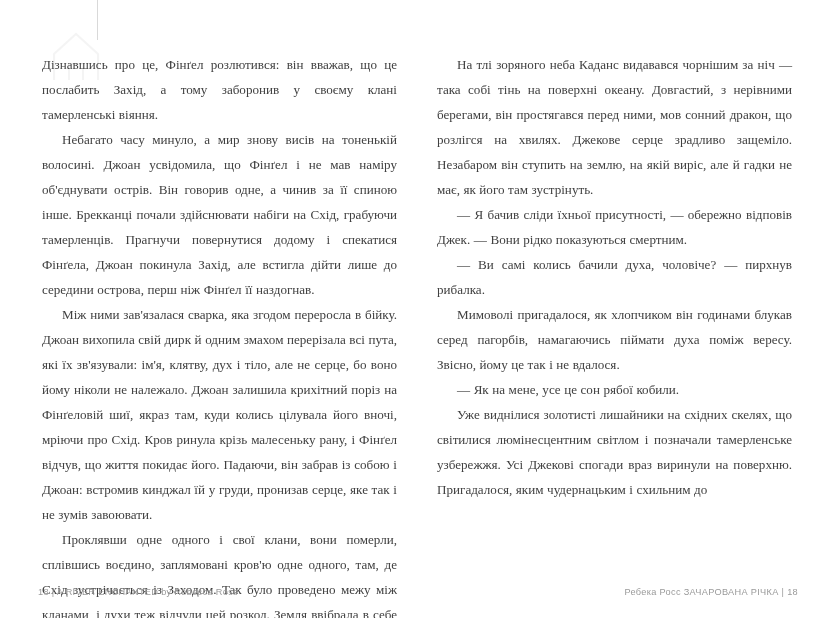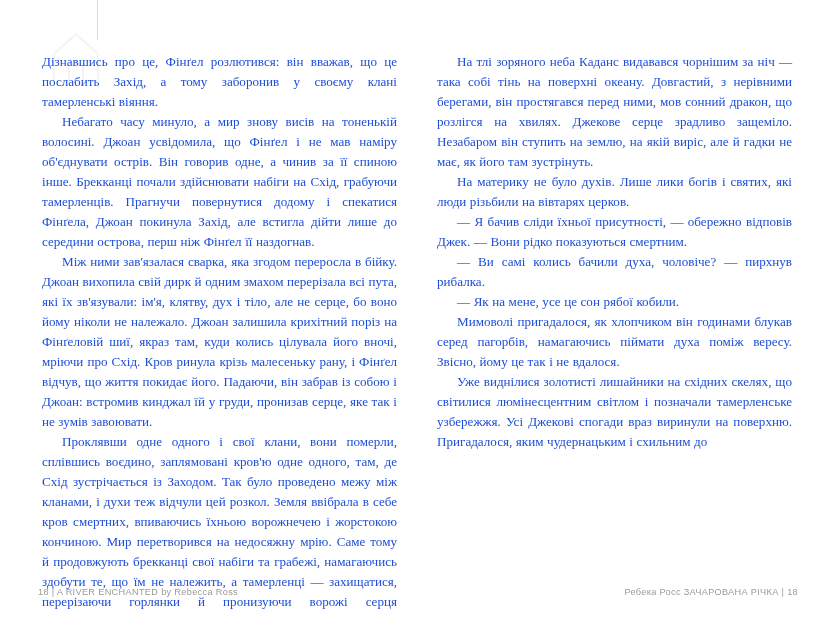--- a/index.html
+++ b/index.html
@@ -51,22 +51,22 @@
   .col {
     width: 355px;
     flex: 0 0 355px;
   }
 
   .col p {
     margin: 0;
     text-align: justify;
     text-align-last: left;
     font-size: 13.1px;
-    line-height: 20px;
-    color: #1d4ed8;
+    line-height: 25px;
+    color: #404040;
     text-indent: 20px;
     hyphens: manual;
     word-spacing: 0.02em;
   }
   .col p.first {
     text-indent: 0;
   }
 
   .footer {
     position: absolute;
@@ -108,25 +108,24 @@
     <div class="col">
       <p class="first">Дізнавшись про це, Фінґел розлютився: він вважав, що це послабить Захід, а тому заборонив у своєму клані тамерленські віяння.</p>
       <p>Небагато часу минуло, а мир знову висів на тоненькій волосині. Джоан усвідомила, що Фінґел і не мав наміру об'єднувати острів. Він говорив одне, а чинив за її спиною інше. Брекканці почали здійснювати набіги на Схід, грабуючи тамерленців. Прагнучи повернутися додому і спекатися Фінґела, Джоан покинула Захід, але встигла дійти лише до середини острова, перш ніж Фінґел її наздогнав.</p>
       <p>Між ними зав'язалася сварка, яка згодом переросла в бійку. Джоан вихопила свій дирк й одним змахом перерізала всі пута, які їх зв'язували: ім'я, клятву, дух і тіло, але не серце, бо воно йому ніколи не належало. Джоан залишила крихітний поріз на Фінґеловій шиї, якраз там, куди колись цілувала його вночі, мріючи про Схід. Кров ринула крізь малесеньку рану, і Фінґел відчув, що життя покидає його. Падаючи, він забрав із собою і Джоан: встромив кинджал їй у груди, пронизав серце, яке так і не зумів завоювати.</p>
       <p>Проклявши одне одного і свої клани, вони померли, сплівшись воєдино, заплямовані кров'ю одне одного, там, де Схід зустрічається із Заходом. Так було проведено межу між кланами, і духи теж відчули цей розкол. Земля ввібрала в себе кров смертних, впиваючись їхньою ворожнечею і жорстокою кончиною. Мир перетворився на недосяжну мрію. Саме тому й продовжують брекканці свої набіги та грабежі, намагаючись здобути те, що їм не належить, а тамерленці — захищатися, перерізаючи горлянки й пронизуючи ворожі серця кинджалами.</p>
       <p>Заслухавшись, рибалка аж нахилився вперед і припинив гребти. Лише коли Джек замовк, чоловік здригнувся, немов</p>
     </div>
 
     <div class="col">
       <p>На тлі зоряного неба Каданс видавався чорнішим за ніч — така собі тінь на поверхні океану. Довгастий, з нерівними берегами, він простягався перед ними, мов сонний дракон, що розлігся на хвилях. Джекове серце зрадливо защеміло. Незабаром він ступить на землю, на якій виріс, але й гадки не має, як його там зустрінуть.</p>
-      <p>На материку не було духів. Лише лики богів і святих, які люди різьбили на вівтарях церков.</p>
       <p>— Я бачив сліди їхньої присутності, — обережно відповів Джек. — Вони рідко показуються смертним.</p>
       <p>— Ви самі колись бачили духа, чоловіче? — пирхнув рибалка.</p>
+      <p>Мимоволі пригадалося, як хлопчиком він годинами блукав серед пагорбів, намагаючись піймати духа поміж вересу. Звісно, йому це так і не вдалося.</p>
       <p>— Як на мене, усе це сон рябої кобили.</p>
-      <p>Мимоволі пригадалося, як хлопчиком він годинами блукав серед пагорбів, намагаючись піймати духа поміж вересу. Звісно, йому це так і не вдалося.</p>
       <p>Уже виднілися золотисті лишайники на східних скелях, що світилися люмінесцентним світлом і позначали тамерленське узбережжя. Усі Джекові спогади враз виринули на поверхню. Пригадалося, яким чудернацьким і схильним до</p>
     </div>
 
   </div>
 
   <div class="footer">
     <div class="footer-left">18 | A RIVER ENCHANTED  by Rebecca Ross</div>
     <div class="footer-right">Ребека Росс  ЗАЧАРОВАНА РІЧКА | 18</div>
   </div>
 

